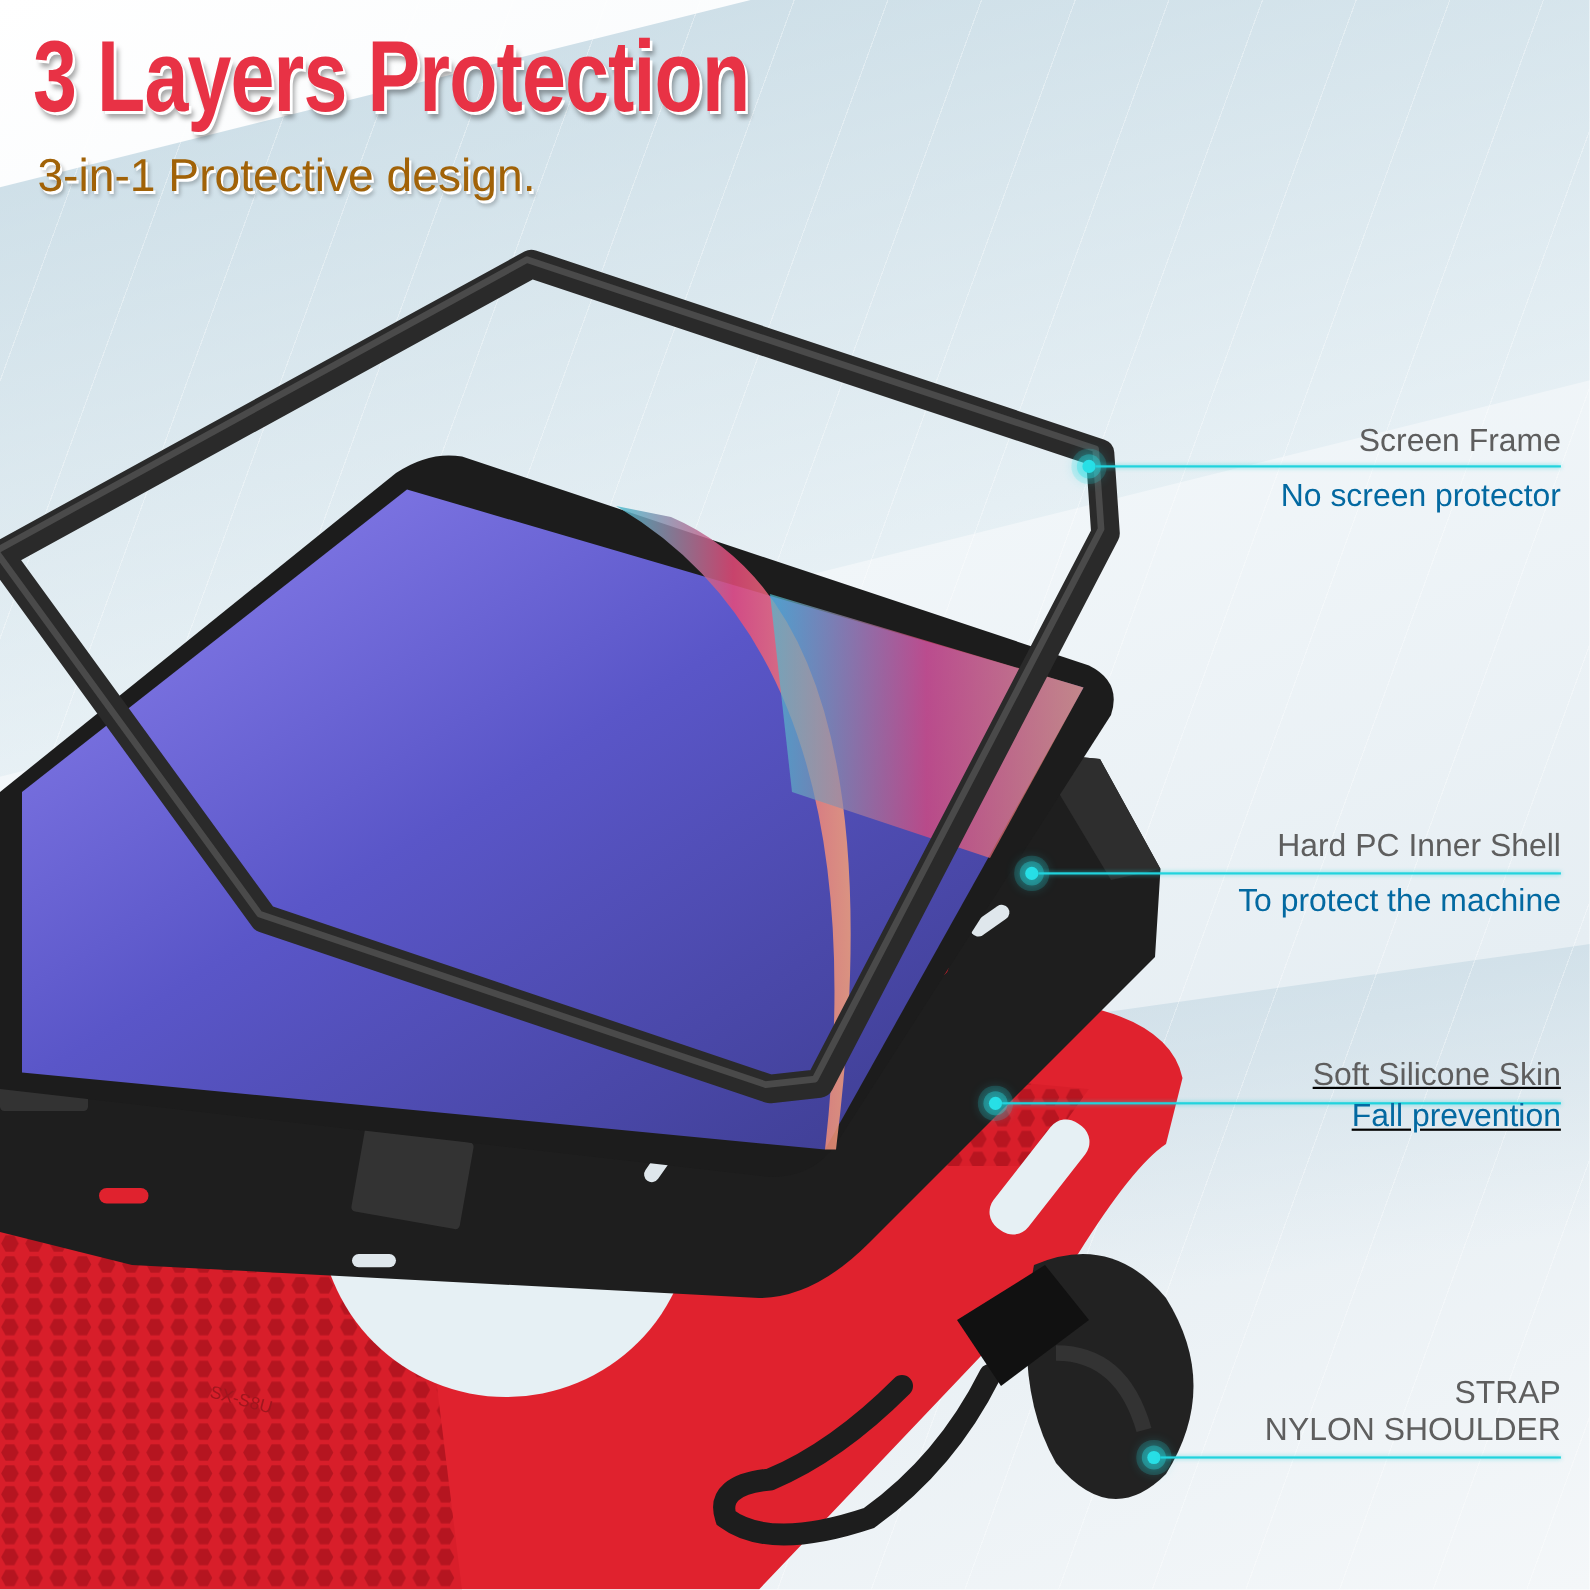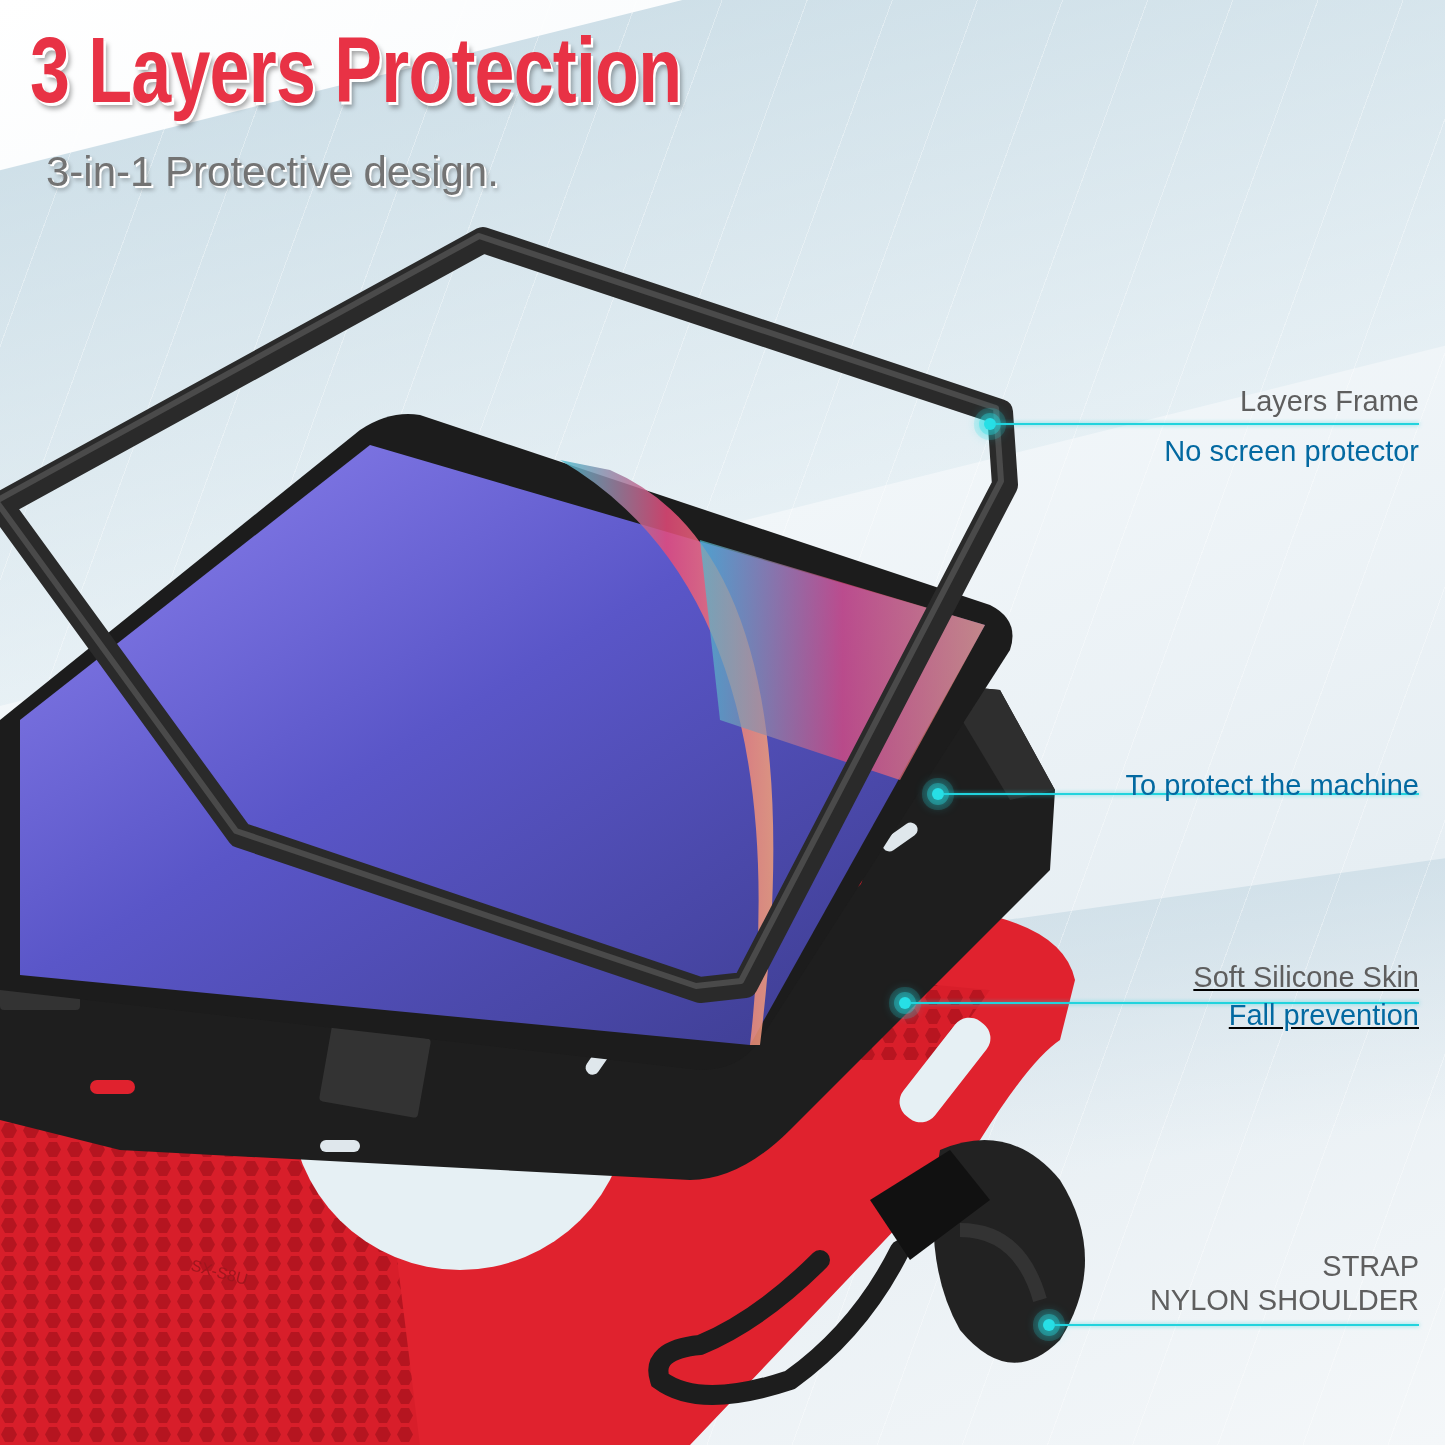--- a/index.html
+++ b/index.html
@@ -26,22 +26,22 @@
 
   .title {
     position: absolute; left: 30px; top: 18px; margin: 0;
     font-family: "Liberation Sans", sans-serif; font-weight: 700;
     font-size: 92px; letter-spacing: -1px; color: #e83245;
     transform: scaleX(0.78); transform-origin: left top;
     text-shadow: 3px 3px 0 #ffffff, 5px 6px 6px rgba(0,0,0,0.35);
     white-space: nowrap;
   }
   .subtitle {
-    position: absolute; left: 30px; top: 132px; margin: 16px;
-    font-size: 42px; font-weight: 400; color: #737373;
+    position: absolute; left: 30px; top: 132px; margin: 4px;
+    font-size: 42px; font-weight: 400; color: #a16207;
     text-shadow: 2px 2px 0 #ffffff, 3px 4px 4px rgba(0,0,0,0.3);
     white-space: nowrap;
   }
 
   .product { position: absolute; inset: 0; }
 
   .callout { position: absolute; right: 26px; text-align: right; }
   .callout .label { font-size: 29px; color: #5e5e5e; line-height: 34px; white-space: nowrap; }
   .callout .sub { font-size: 29px; color: #0369a1; line-height: 34px; white-space: nowrap; }
   .leader { position: absolute; height: 2px; background: #21d3dd; box-shadow: 0 0 4px rgba(33,211,221,0.7); }
@@ -126,27 +126,28 @@
       <path d="M960 1230 Q1020 1230 1040 1300" fill="none" stroke="#333" stroke-width="14"></path>
     </g>
   </svg>
 
   <h1 class="title">3 Layers Protection</h1>
   <p class="subtitle">3-in-1 Protective design.</p>
 
   <div class="dot" style="left:984px; top:418px;"></div>
   <div class="leader" style="left:996px; top:423px; width:423px;"></div>
   <div class="callout" style="top:384px;">
-    <div class="label">Layers Frame</div>
+    <div class="label">Screen Frame</div>
     <div class="sub" style="margin-top:16px;">No screen protector</div>
   </div>
 
   <div class="dot" style="left:932px; top:788px;"></div>
   <div class="leader" style="left:944px; top:793px; width:475px;"></div>
   <div class="callout" style="top:752px;">
+    <div class="label">Hard PC Inner Shell</div>
     <div class="sub" style="margin-top:16px;">To protect the machine</div>
   </div>
 
   <div class="dot" style="left:899px; top:997px;"></div>
   <div class="leader" style="left:911px; top:1002px; width:508px;"></div>
   <div class="callout" style="top:960px;text-decoration:underline;">
     <div class="label">Soft Silicone Skin</div>
     <div class="sub" style="margin-top:4px;">Fall prevention</div>
   </div>
 

